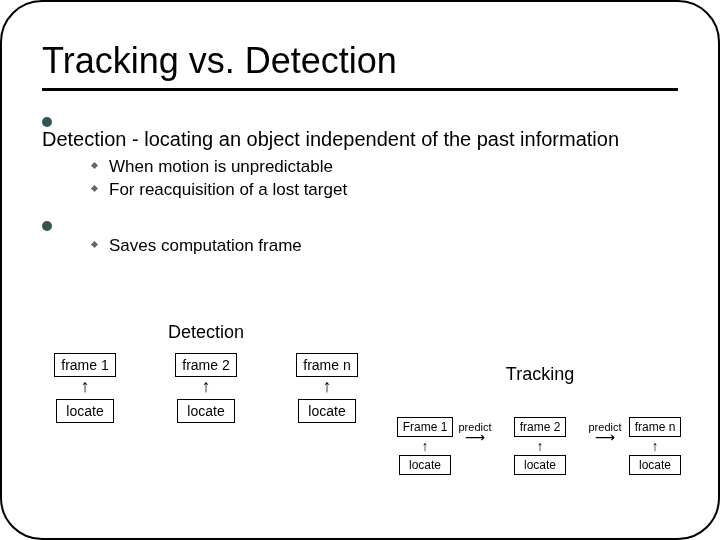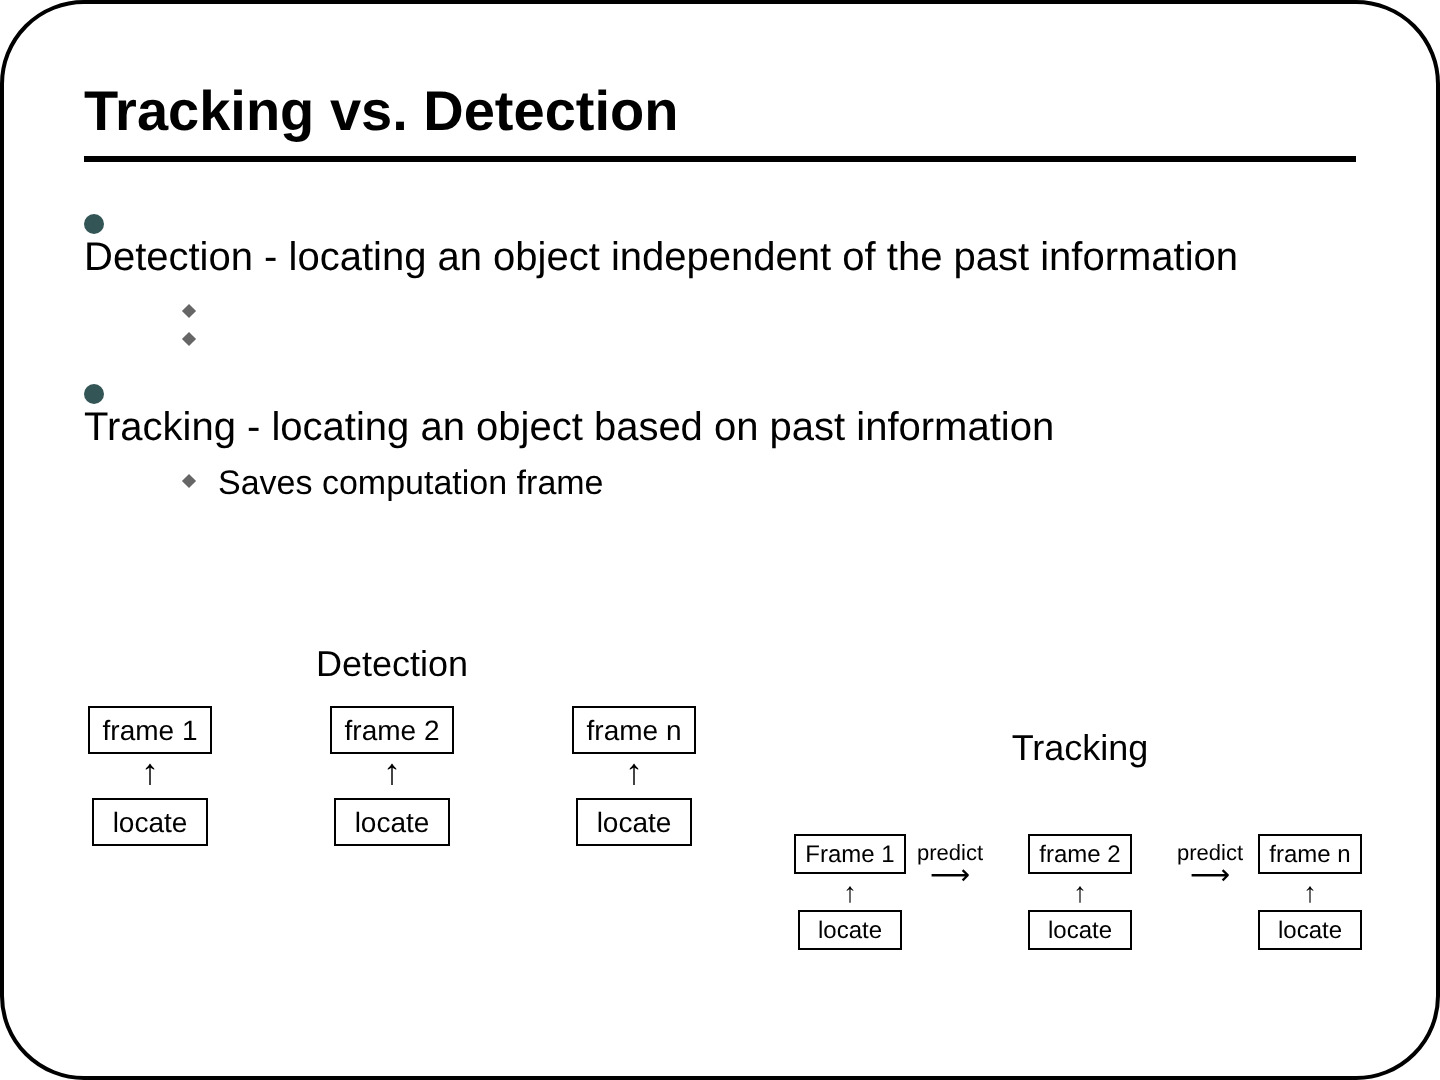--- a/index.html
+++ b/index.html
@@ -14,22 +14,22 @@
   }
   .slide {
     position: relative;
     width: 720px;
     height: 540px;
     border: 2px solid #000;
     border-radius: 42px;
     padding: 38px 40px 20px 40px;
   }
   .title {
-    font-weight: bold;
-    font-size: 28px;
+    font-weight: normal;
+    font-size: 36px;
     margin: 0 0 6px 0;
   }
   .title-rule {
     border: 0;
     border-top: 3px solid #000;
     margin: 0 0 18px 0;
   }
   .bullets {
     font-size: 20px;
   }
@@ -55,21 +55,21 @@
   .b2 .sq {
     width: 5px; height: 5px; background: #000;
     transform: rotate(45deg);
     margin-top: 7px; margin-right: 12px; flex: 0 0 auto;
     opacity: 0.6;
   }
   .b2 .txt { line-height: 1.25; }
   .spacer { height: 10px; }
   .diagrams {
     position: absolute;
-    left: 34px; right: 28px; top: 320px;
+    left: 44px; right: 28px; top: 320px;
     display: flex;
     justify-content: space-between;
   }
   .diagram {
     position: relative;
   }
   .diagram.detection { width: 320px; }
   .diagram.tracking { width: 300px; margin-top: 42px; }
   .dlabel {
     text-align: center;
@@ -132,30 +132,31 @@
   <hr class="title-rule">
 
   <div class="bullets">
 
     <div class="b1">
       <div class="dot"></div>
       <div class="txt">Detection - locating an object independent of the past information</div>
     </div>
     <div class="b2">
       <div class="sq"></div>
+      <div class="txt">When motion is unpredictable</div>
     </div>
     <div class="b2">
       <div class="sq"></div>
+      <div class="txt">For reacquisition of a lost target</div>
     </div>
 
     <div class="spacer"></div>
 
     <div class="b1">
       <div class="dot"></div>
-      <div class="txt">Tracking - locating an object based on past information</div>
     </div>
     <div class="b2">
       <div class="sq"></div>
       <div class="txt">Saves computation frame</div>
     </div>
 
   </div>
 
   <div class="diagrams">
 

